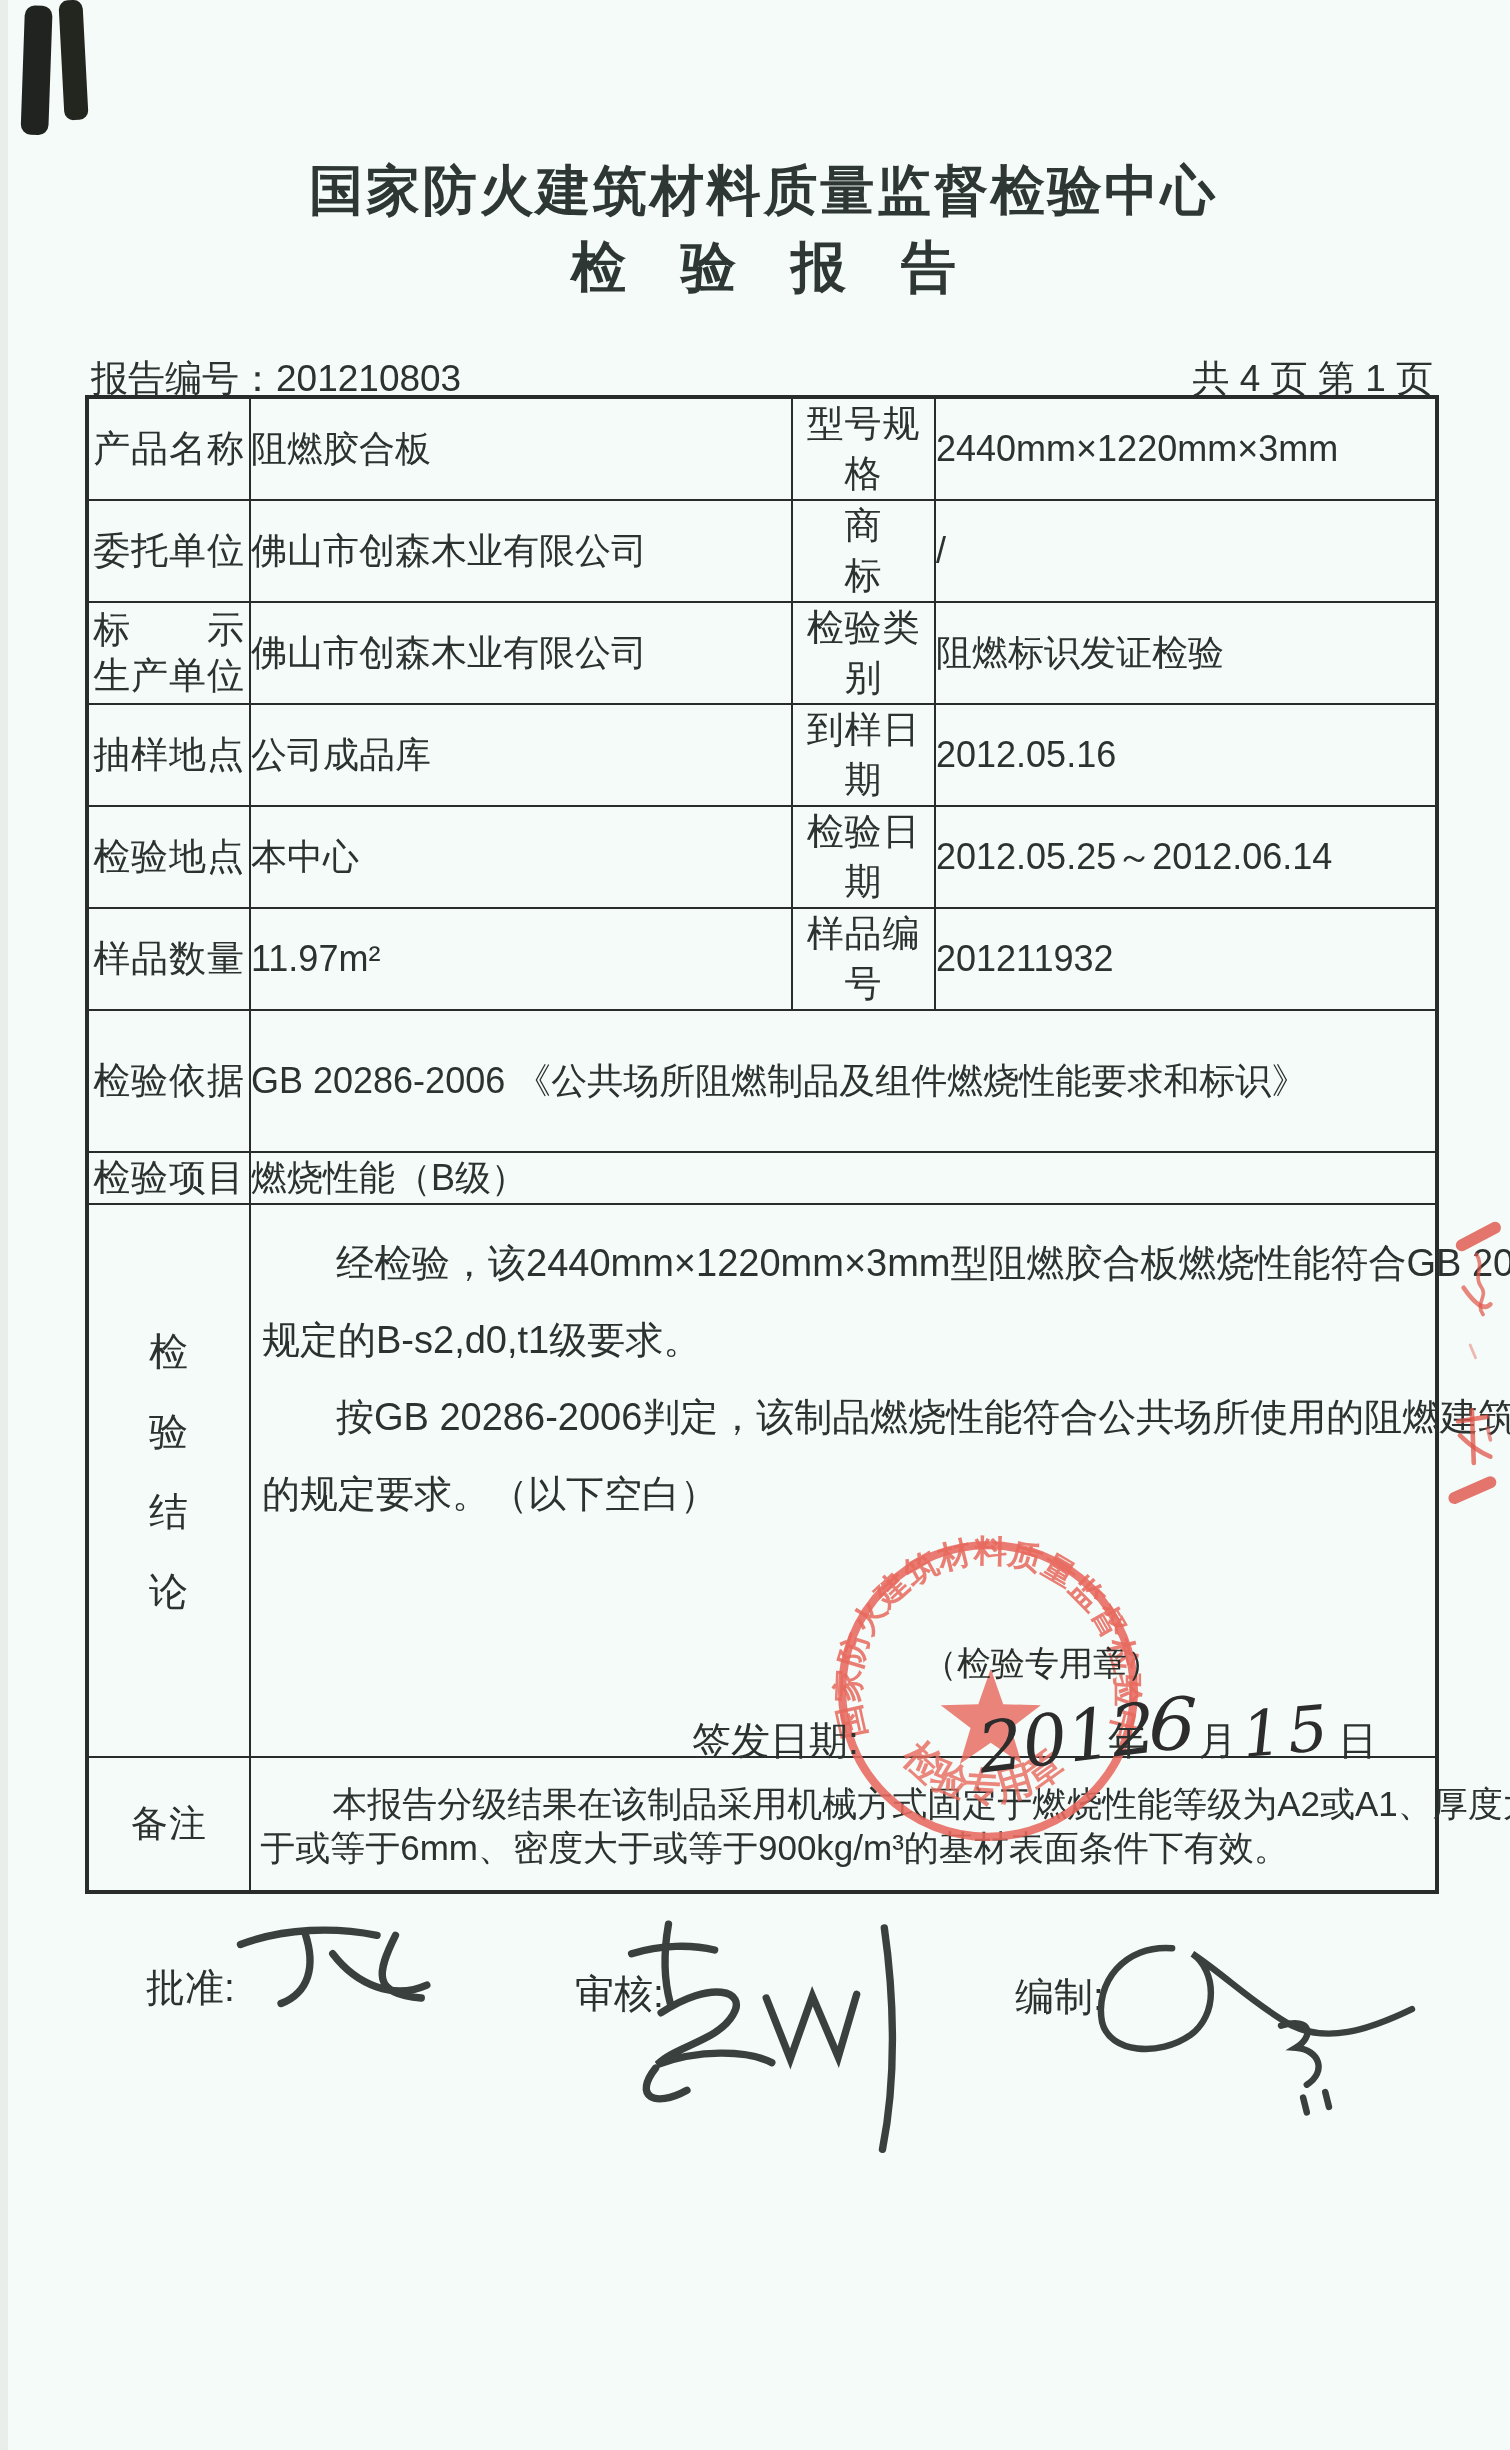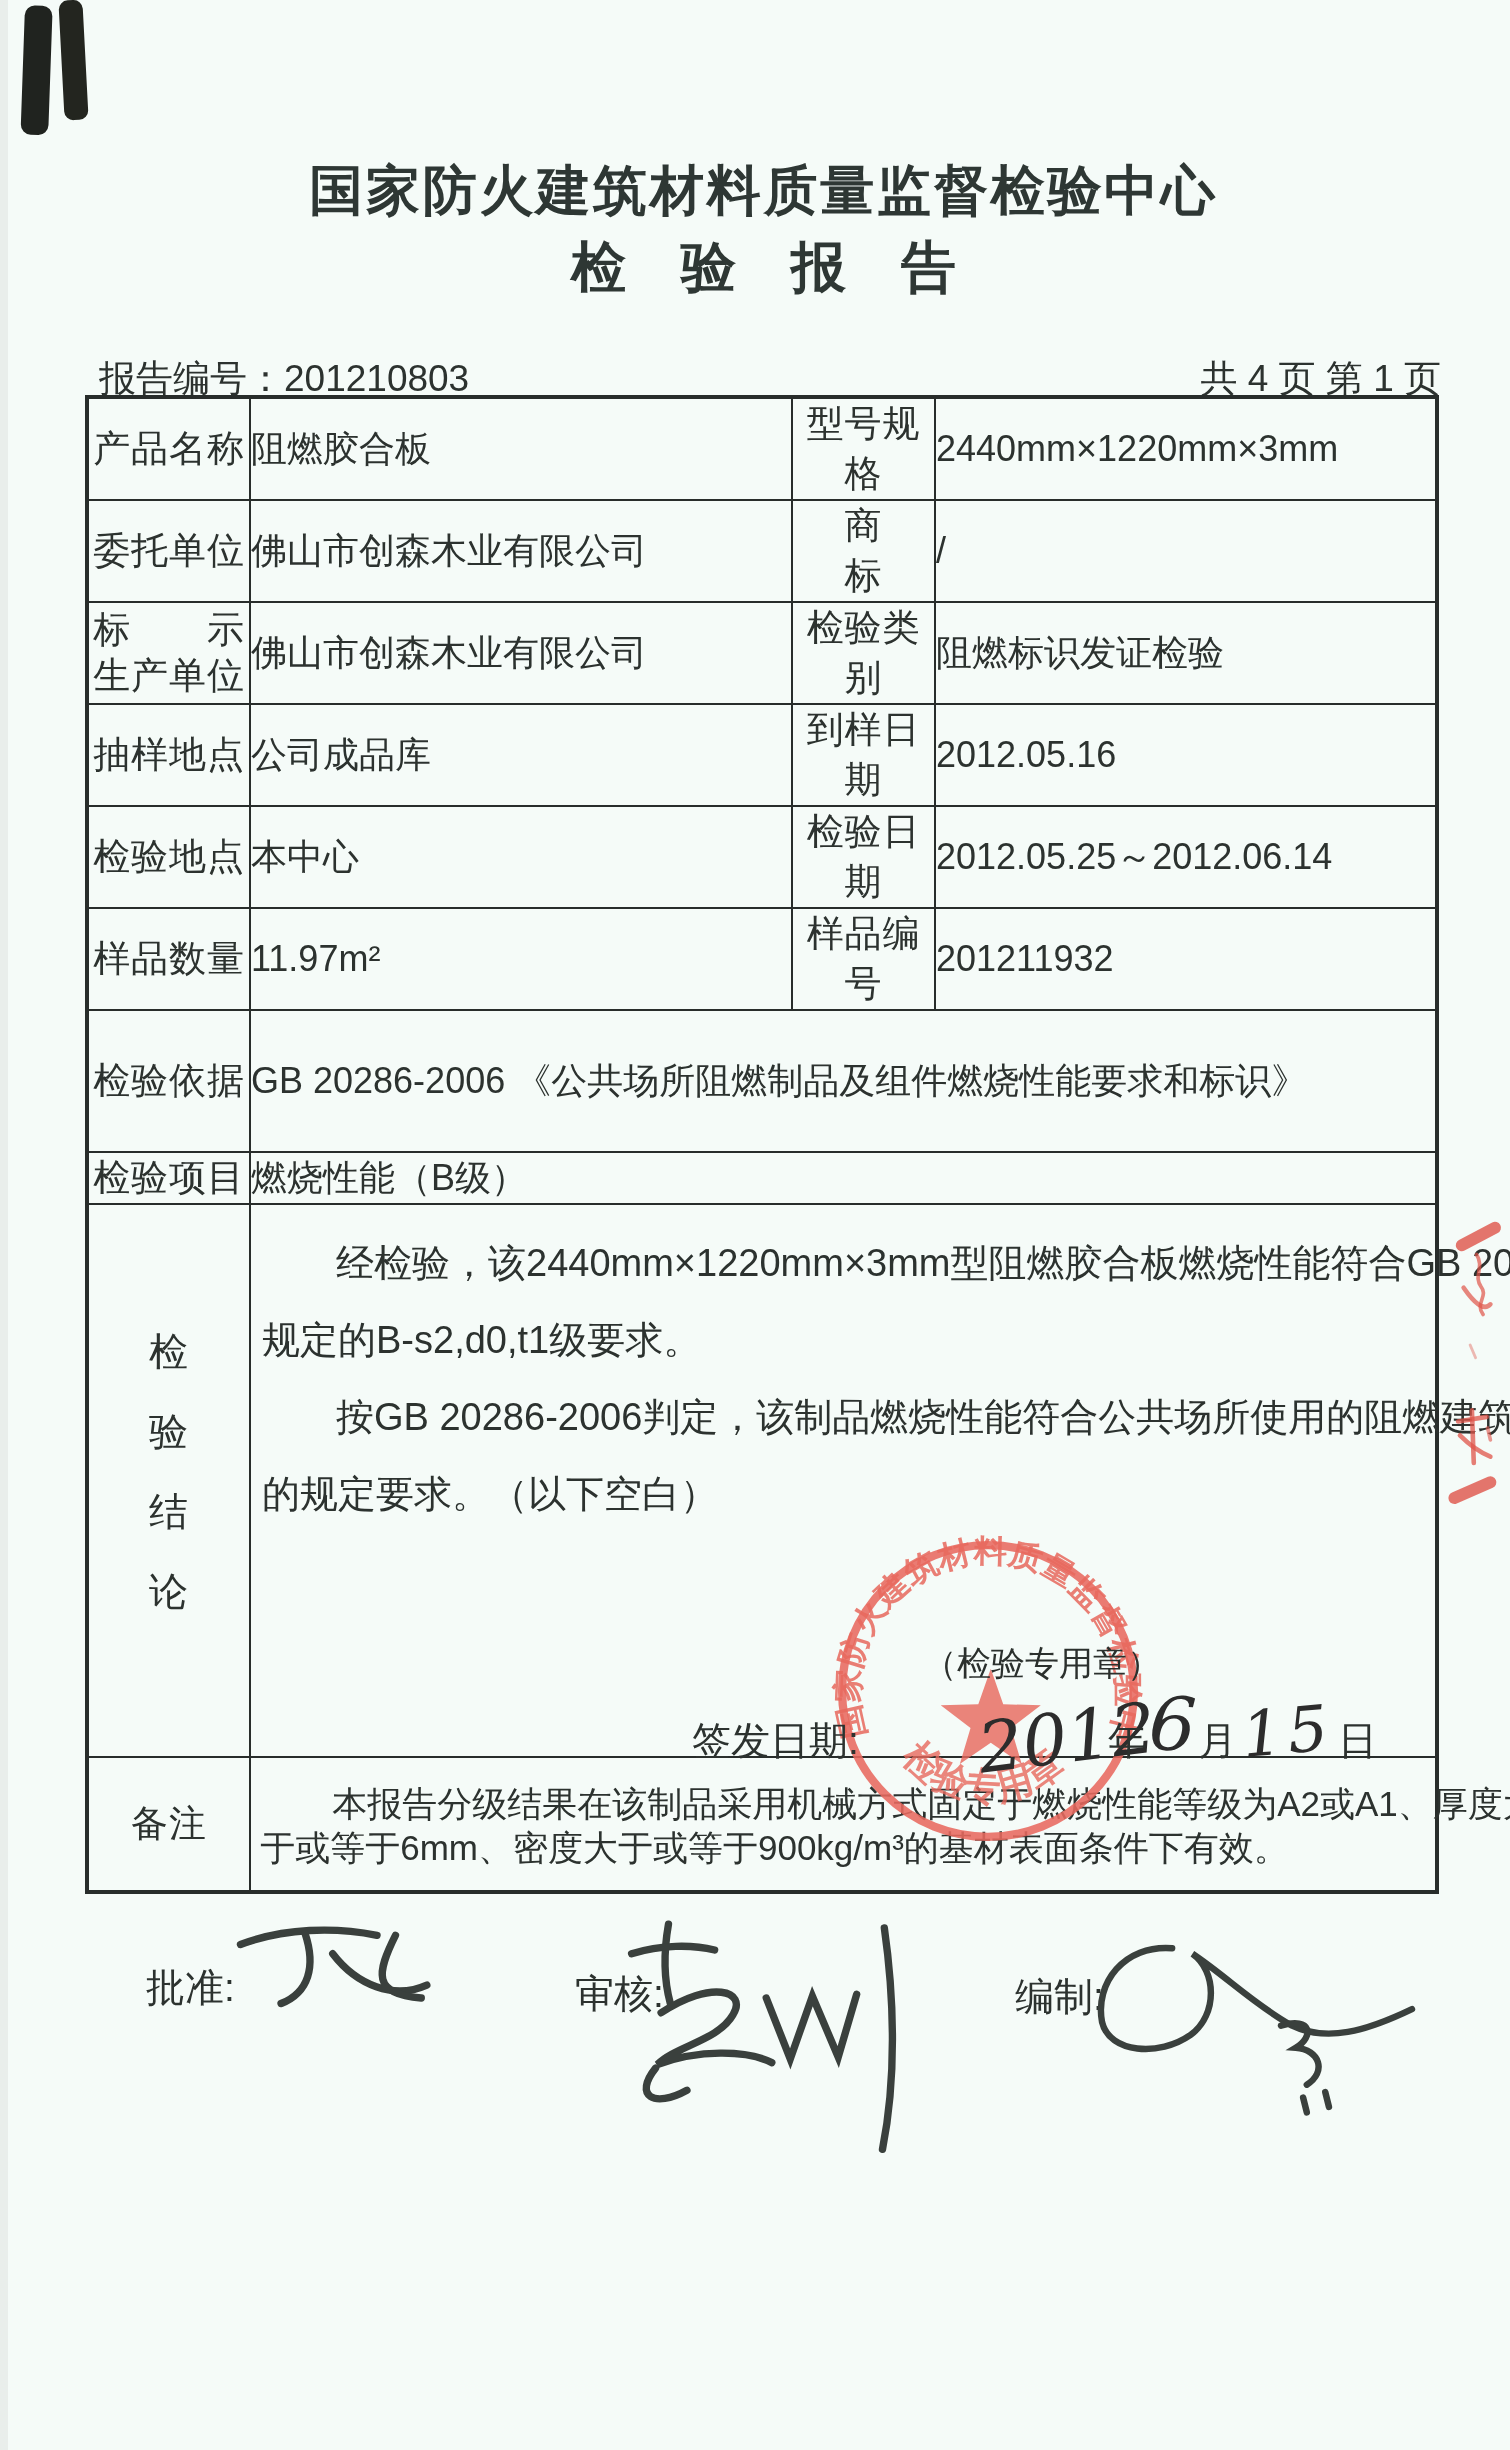--- a/index.html
+++ b/index.html
@@ -11,21 +11,21 @@
   }
   .title{
     position:absolute;top:155px;left:0;width:100%;text-align:center;
     font-size:54px;font-weight:bold;letter-spacing:2.8px;color:#2e3734;
   }
   .subtitle{
     position:absolute;top:231px;left:0;width:100%;text-align:center;
     font-size:55px;font-weight:bold;color:#2e3734;
   }
   .meta{
-    position:absolute;left:91px;top:354px;width:1342px;
+    position:absolute;left:83px;top:354px;width:1342px;
     display:flex;justify-content:space-between;font-size:37px;align-items:flex-end;
   }
   .meta .left span{display:inline-block;}
   table.report{
     position:absolute;left:77px;top:395px;width:1350px;
     border-collapse:collapse;table-layout:fixed;font-size:37px;
     border:4.6px solid #282d2b;
   }
   table.report td{border:2.8px solid #282d2b;padding:0;overflow:visible;}
   td.lab{text-align:center;letter-spacing:0.9px;}

